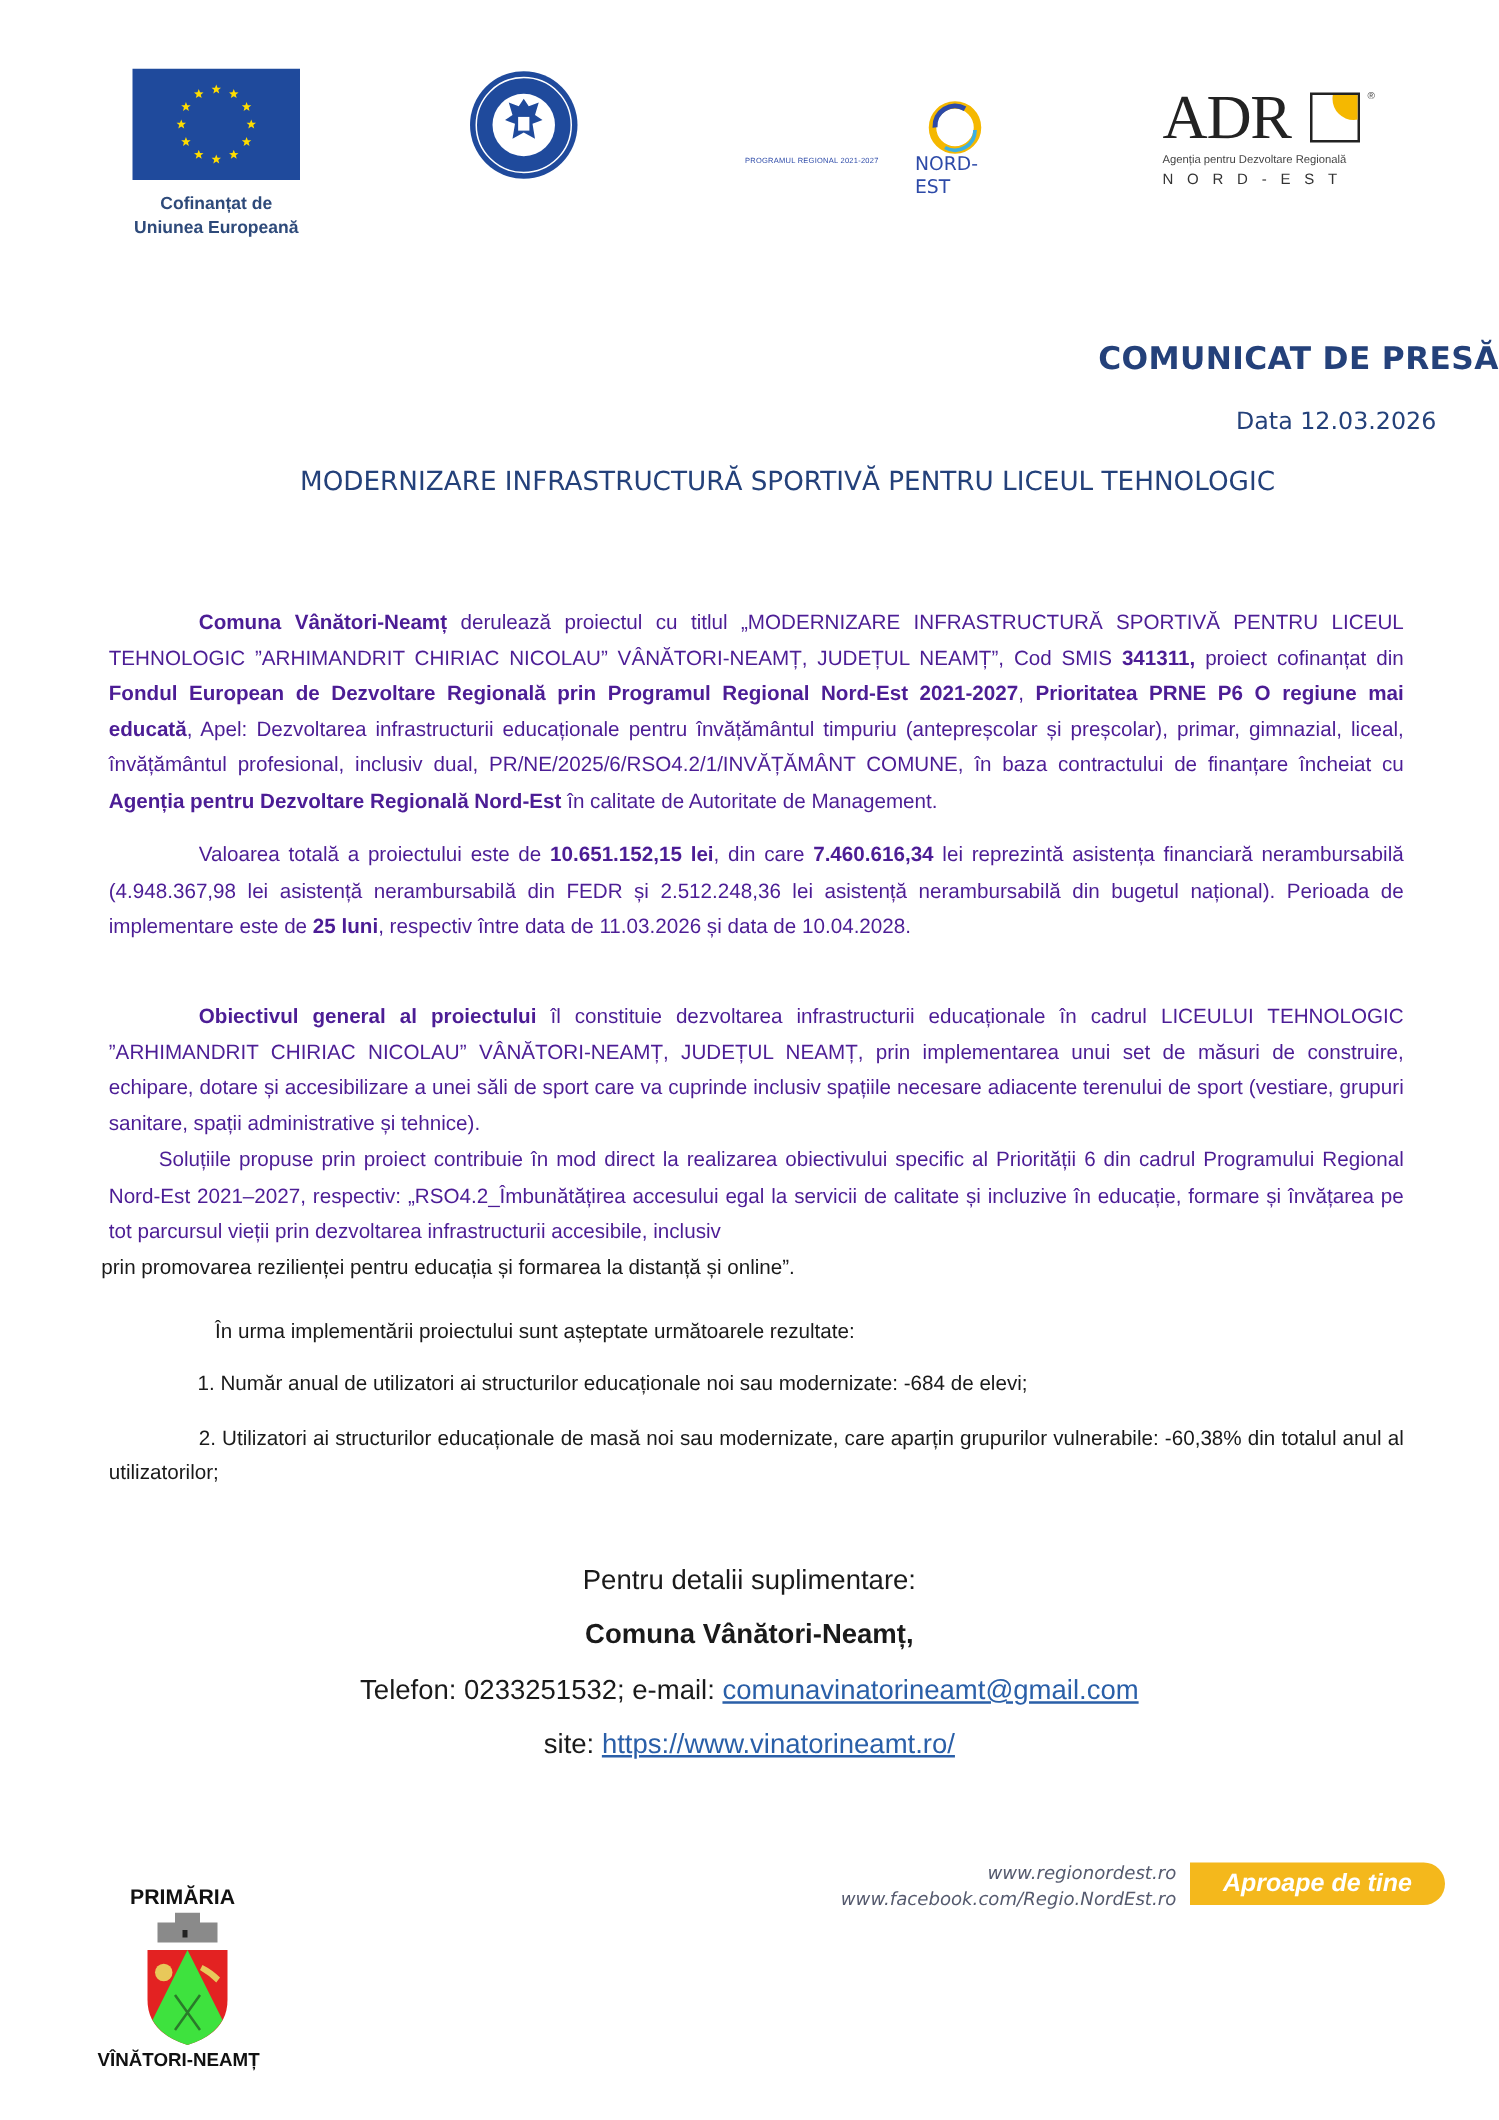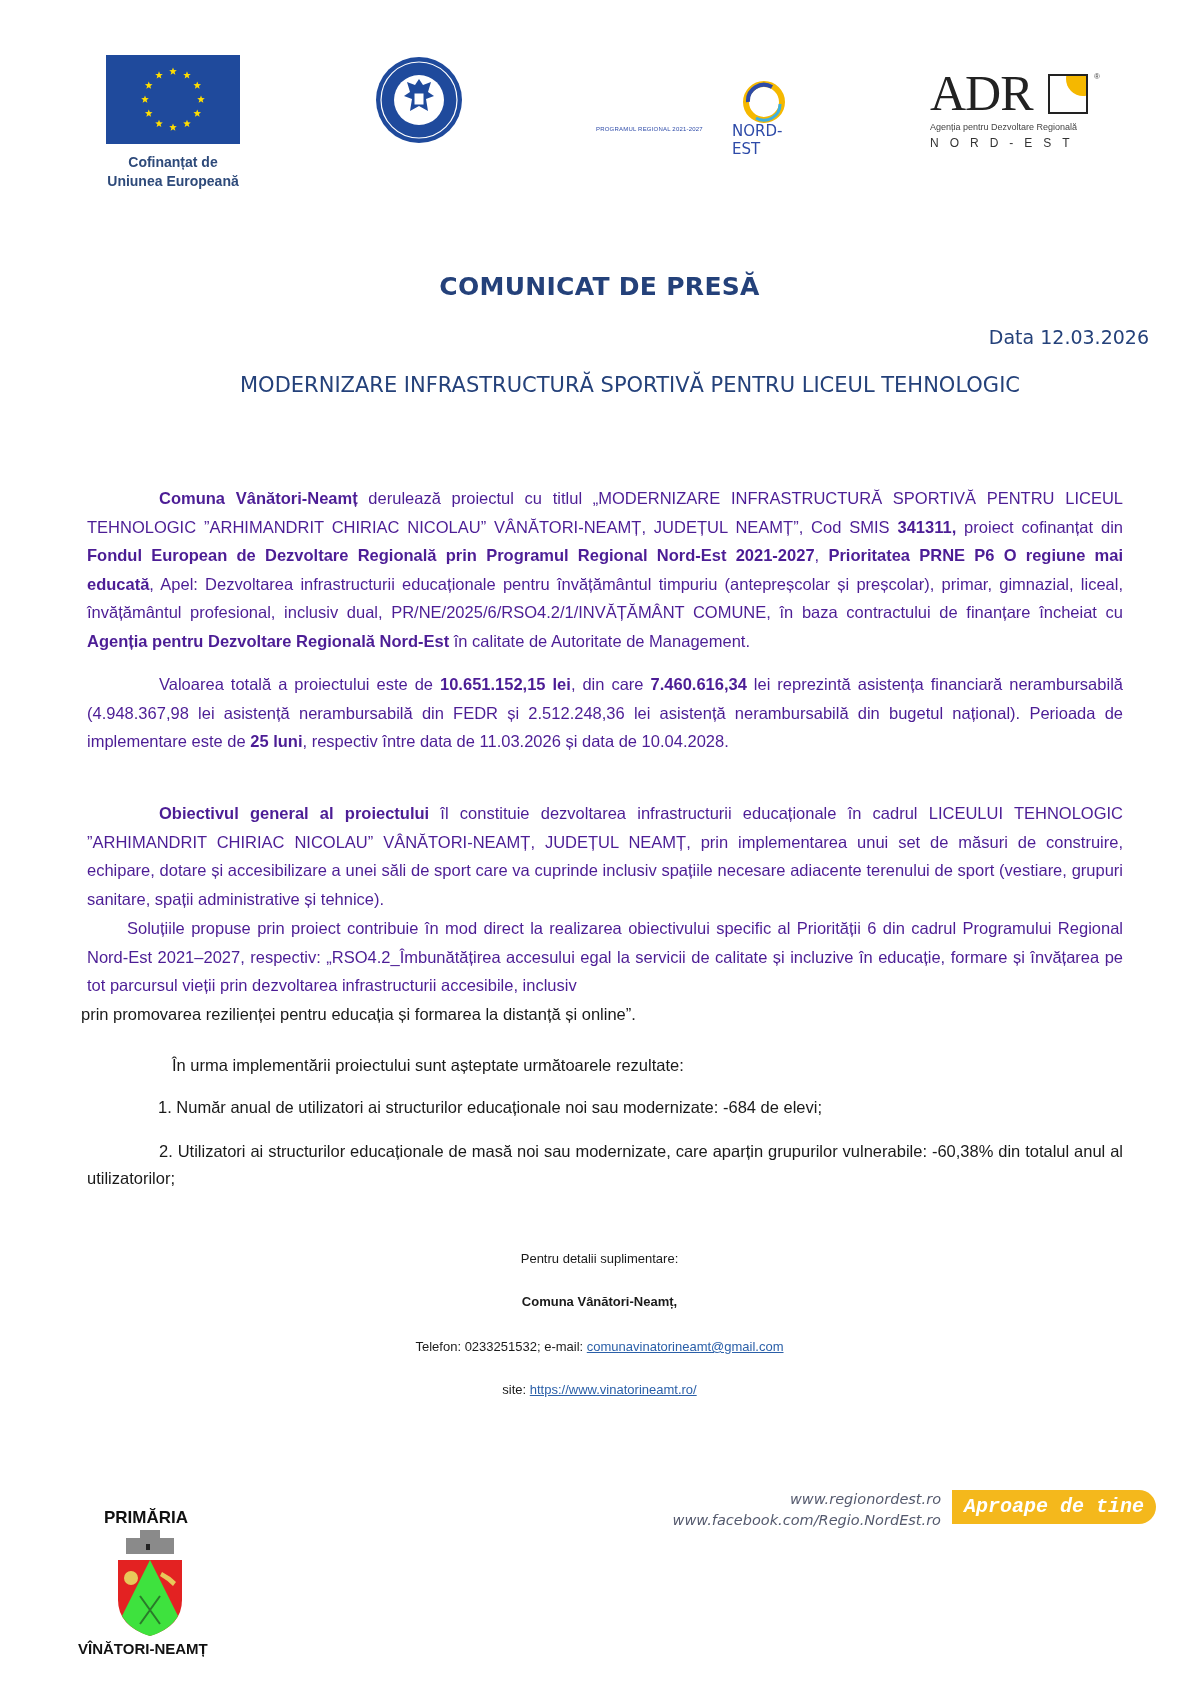--- a/index.html
+++ b/index.html
@@ -18,49 +18,49 @@
   .regio-ne { position: absolute; left: 138px; top: 60px; font-size: 15px; color: #2d4aa8; font-family: "DejaVu Sans", sans-serif; }
   .adr { left: 930px; top: 70px; width: 190px; height: 84px; }
   .adr-word { position: absolute; left: 0; top: -6px; font-size: 50px; color: #222; letter-spacing: -1px; font-family: Liberation Serif, serif; font-weight: normal; }
   .adr-box { position: absolute; left: 118px; top: 4px; width: 36px; height: 36px; border: 2px solid #222; background: #fff; overflow: hidden; }
   .adr-box::after { content: ""; position: absolute; right: -14px; top: -14px; width: 34px; height: 34px; border-radius: 50%; background: #f5b800; }
   .adr-reg { position: absolute; left: 164px; top: 2px; font-size: 8px; color: #444; }
   .adr-sub { position: absolute; left: 0; top: 52px; font-size: 9px; color: #444; }
   .adr-ne { position: absolute; left: 0; top: 66px; font-size: 12px; color: #333; letter-spacing: 11px; }
 
   
-  .press-title { left: 0; top: 272px; width: 1199px; text-align: center; font-family: "DejaVu Sans", sans-serif; font-weight: bold; font-size: 25px; color: #24417a; letter-spacing: 0.3px; }
+  .press-title { left: 0; top: 272px; width: 1199px; text-align: right; font-family: "DejaVu Sans", sans-serif; font-weight: bold; font-size: 25px; color: #24417a; letter-spacing: 0.3px; }
   .date { right: 50px; top: 326px; font-size: 19px; color: #24417a; font-family: "DejaVu Sans", sans-serif; }
   .proj-title { left: 140px; top: 370px; width: 980px; text-align: center; font-family: "DejaVu Sans", sans-serif; font-size: 21px; line-height: 30px; color: #24417a; }
 
   
   .para { left: 87px; width: 1036px; font-size: 16.5px; line-height: 28.5px; text-align: justify; color: #4c1d95; }
   .para .indent { display: inline-block; width: 72px; }
   .p1 { top: 484px; }
   .p2 { top: 670px; }
   .p3 { top: 799px; }
   .p4 { top: 914px; }
   .p4b { left: 81px; width: 1040px; top: 1000px; font-size: 16.5px; line-height: 28.5px; }
   .p5 { left: 172px; top: 1056px; font-size: 16.5px; }
   .r1 { left: 158px; top: 1098px; font-size: 16.5px; }
   .r2 { left: 87px; top: 1138px; width: 1036px; font-size: 16.5px; line-height: 27px; text-align: justify; }
   .p4 .indent2 { display: inline-block; width: 40px; }
   b { font-weight: bold; }
 
   
-  .contact { left: 0; width: 1199px; text-align: center; font-size: 13px; }
+  .contact { left: 0; width: 1199px; text-align: center; font-size: 22px; }
   .c1 { top: 1251px; }
   .c2 { top: 1294px; font-weight: bold; }
   .c3 { top: 1339px; }
   .c4 { top: 1382px; }
   a.lnk { color: #2a5fa8; text-decoration: underline; }
 
   
   .foot-links { right: 258px; top: 1489px; text-align: right; font-size: 14.5px; line-height: 21px; font-style: italic; color: #555a6e; font-family: "DejaVu Sans", sans-serif; }
-  .foot-badge { left: 952px; top: 1490px; width: 204px; height: 34px; background: #f4b81c; border-radius: 0 18px 18px 0; color: #ffffff; font-family: Liberation Mono, monospace; font-style: italic; font-weight: bold; font-size: 20px; line-height: 34px; text-align: center; }
+  .foot-badge { left: 952px; top: 1490px; width: 204px; height: 34px; background: #f4b81c; border-radius: 0 18px 18px 0; color: #ffffff; font-family: Liberation Sans, sans-serif; font-style: italic; font-weight: bold; font-size: 20px; line-height: 34px; text-align: center; }
   .prim-label { left: 104px; top: 1508px; font-weight: bold; font-size: 17px; color: #111; }
   .crest { left: 112px; top: 1530px; width: 76px; height: 108px; }
   .vin-label { left: 78px; top: 1640px; font-weight: bold; font-size: 15px; color: #111; }
 </style>
 </head>
 <body>
 
 <div class="abs eu-flag">
   <svg viewBox="0 0 134 89">
     <g fill="#ffdd00" id="stars">

